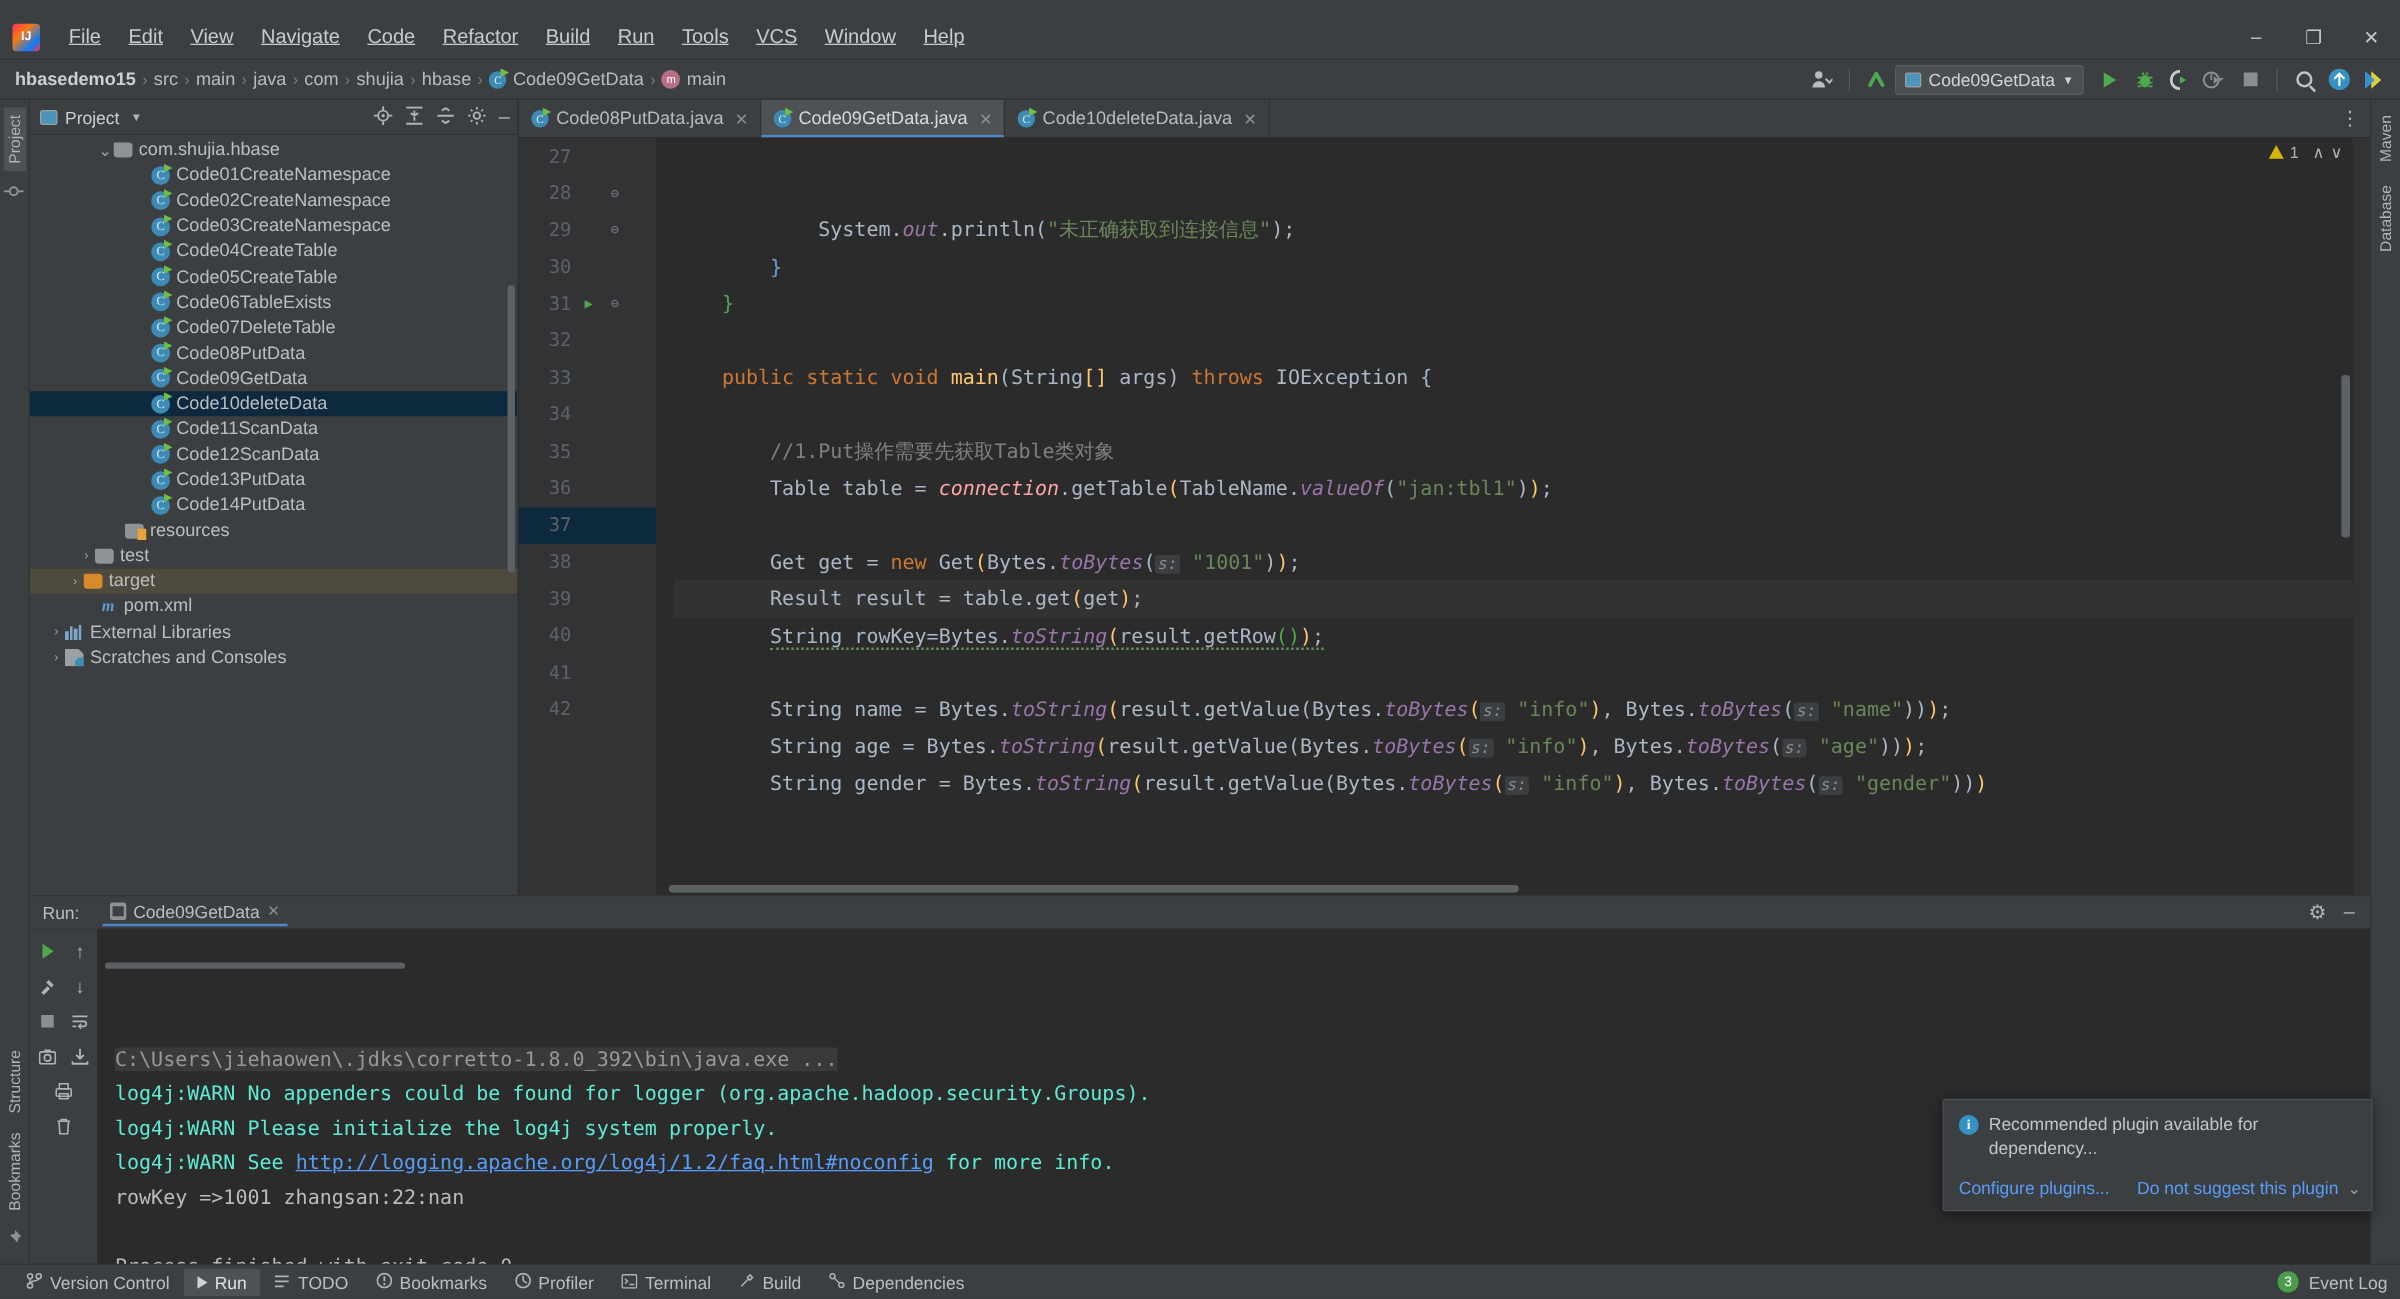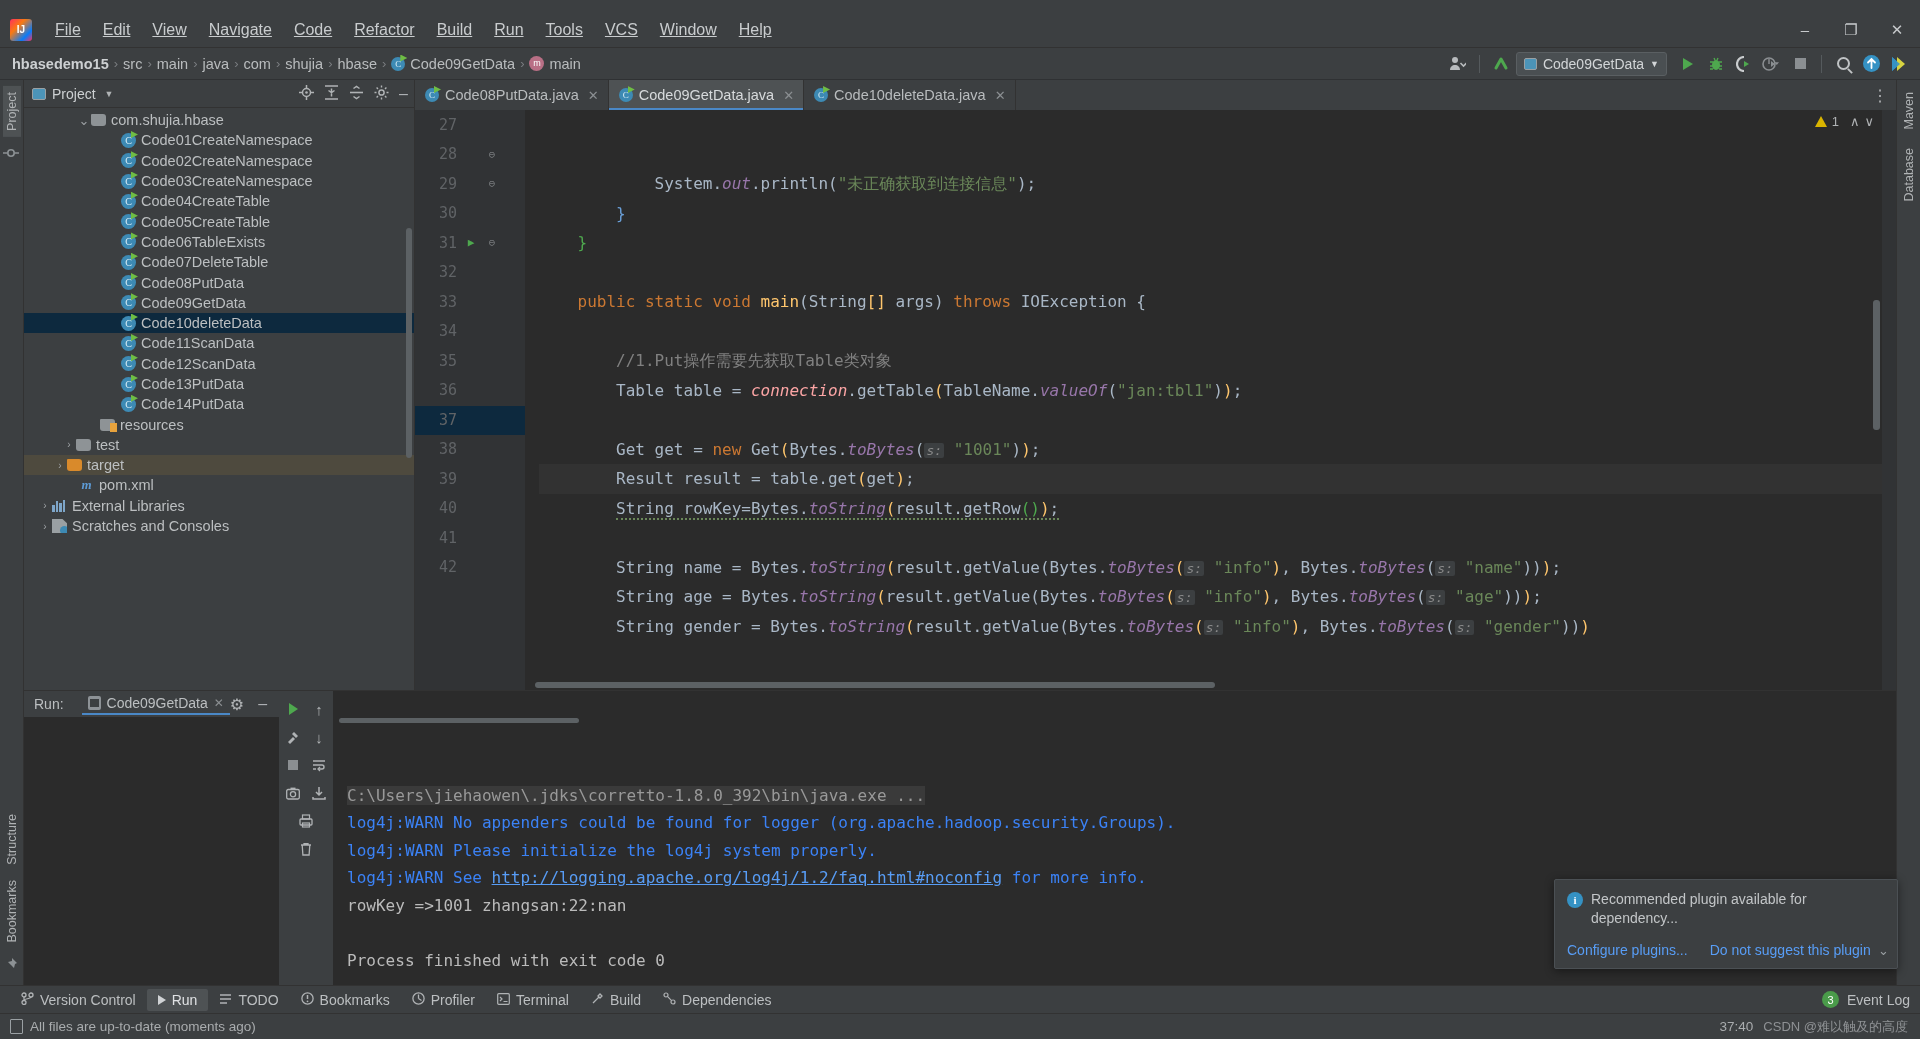--- a/index.html
+++ b/index.html
@@ -144,35 +144,35 @@
   .hint{background:#3c3f41;color:#8a8a8a;font-size:13px;padding:0 2px;border-radius:2px;font-style:italic;}
   .squig{ border-bottom:2px dotted #6a8759; }
   .rgutter{ width:14px; flex:0 0 14px; background:#313335; position:relative;}
   .warnbar{ position:absolute; right:22px; top:4px; display:flex; align-items:center; gap:5px; font-size:13px; color:#b0b3b5; z-index:4;}
   .warn-tri{ width:0;height:0;border-left:6px solid transparent;border-right:6px solid transparent;border-bottom:11px solid #d9b400;}
   .editor-vscroll{position:absolute;right:16px;top:190px;width:7px;height:130px;background:#5c6164;border-radius:3px;}
   .editor-hscroll{position:absolute;left:120px;bottom:2px;height:6px;width:680px;background:#5c6164;border-radius:3px;}
   .bp-left{position:absolute;left:0;width:110px;background:#0d293e;}
 
   
-  .runpanel { height:295px; flex:0 0 295px; background:#2b2b2b; display:flex; flex-direction:row; border-top:1px solid #323232;}
+  .runpanel { height:295px; flex:0 0 295px; background:#2b2b2b; display:flex; flex-direction:column; border-top:1px solid #323232;}
   .run-header{ height:26px;background:#3c3f41;display:flex;align-items:center;padding-left:10px;font-size:14px;color:#bcbfc1;}
   .run-tab{ display:flex;align-items:center;gap:6px;margin-left:18px;padding:2px 6px;border-bottom:2px solid #4a88c7; }
   .run-tab .cicon{width:13px;height:14px;background:#8d9296;border-radius:2px;position:relative;}
   .run-tab .cicon::after{content:"";position:absolute;inset:3px 2px;background:#3c3f41;}
   .run-header-right{ margin-left:auto; display:flex;align-items:center;gap:14px;padding-right:12px;font-size:16px;color:#b0b3b5;}
   .run-body{ flex:1; display:flex; min-height:0; }
   .run-side{ width:54px; flex:0 0 54px; background:#3c3f41; display:flex; flex-direction:column; align-items:center; padding-top:6px; gap:4px;}
   .rs-ico{width:24px;height:24px;display:flex;align-items:center;justify-content:center;color:#b0b3b5;font-size:15px;border-radius:3px;}
   .console{
     flex:1; background:#2b2b2b; font-family:"DejaVu Sans Mono", monospace; font-size:16px;
     line-height:27.5px; padding:8px 0 0 14px; white-space:pre-wrap; overflow:hidden; position:relative;
   }
   .c-cmd{ color:#999; background:#3a3a3a; display:inline; }
-  .c-err{ color:#3b82f6; }
+  .c-err{ color:#5eead4; }
   .c-link{ color:#589df6; text-decoration:underline; }
   .c-out{ color:#bbbbbb; }
   .console-hscroll{position:absolute;left:6px;top:27px;height:5px;width:240px;background:#5c6164;border-radius:3px;}
 
   
   .notif{
     position:absolute; right:22px; bottom:70px; width:344px; background:#3c3f41;
     border:1px solid #4b5054; border-radius:2px; padding:10px 12px 10px 12px; font-size:14px; color:#c3c6c8;
     box-shadow:0 2px 10px rgba(0,0,0,.45); z-index:10;
   }
@@ -808,21 +808,13 @@
           </svg>
       </span>
       <span>Dependencies</span>
     </div>
     <div class="bb-right">
       <span class="evt-badge">3</span>
       <span>Event Log</span>
     </div>
   </div>
 
-  <div class="statusbar">
-    <span class="sb-doc"></span>
-    <span>All files are up-to-date (moments ago)</span>
-    <span class="sb-right">
-      <span>37:40</span>
-      <span class="watermark">CSDN @难以触及的高度</span>
-    </span>
-  </div>
 </div>
 
 </body></html>

